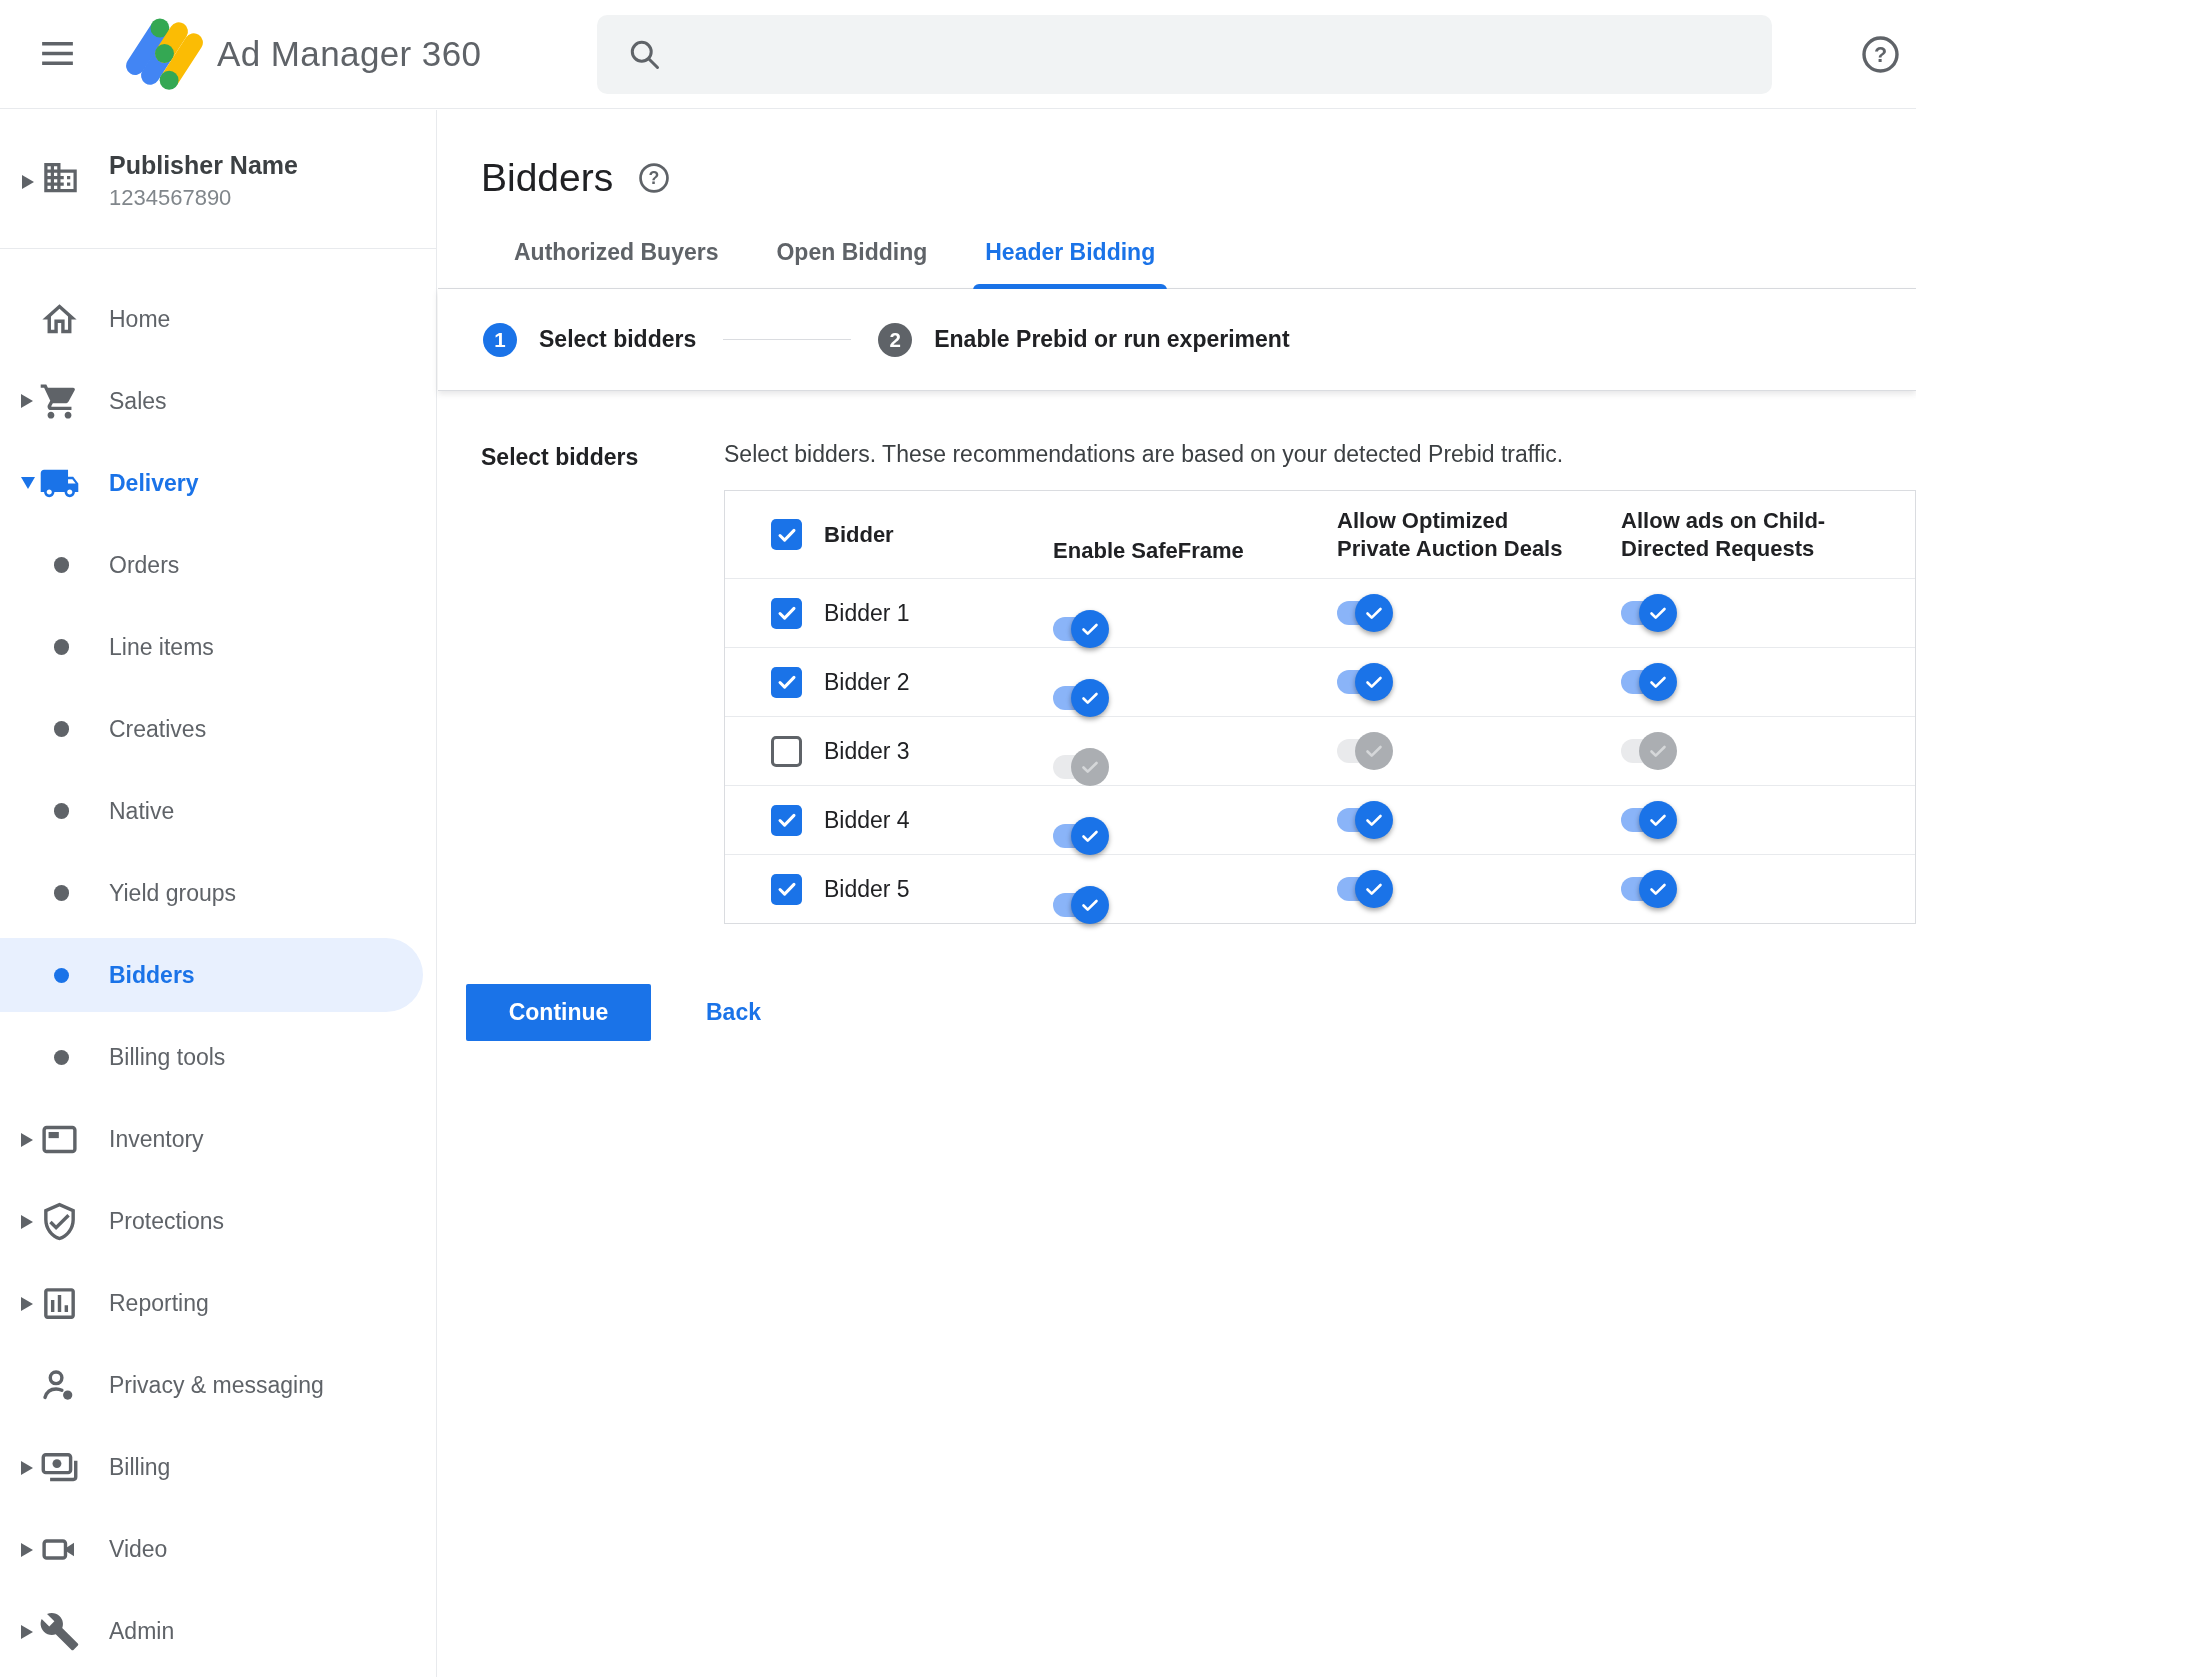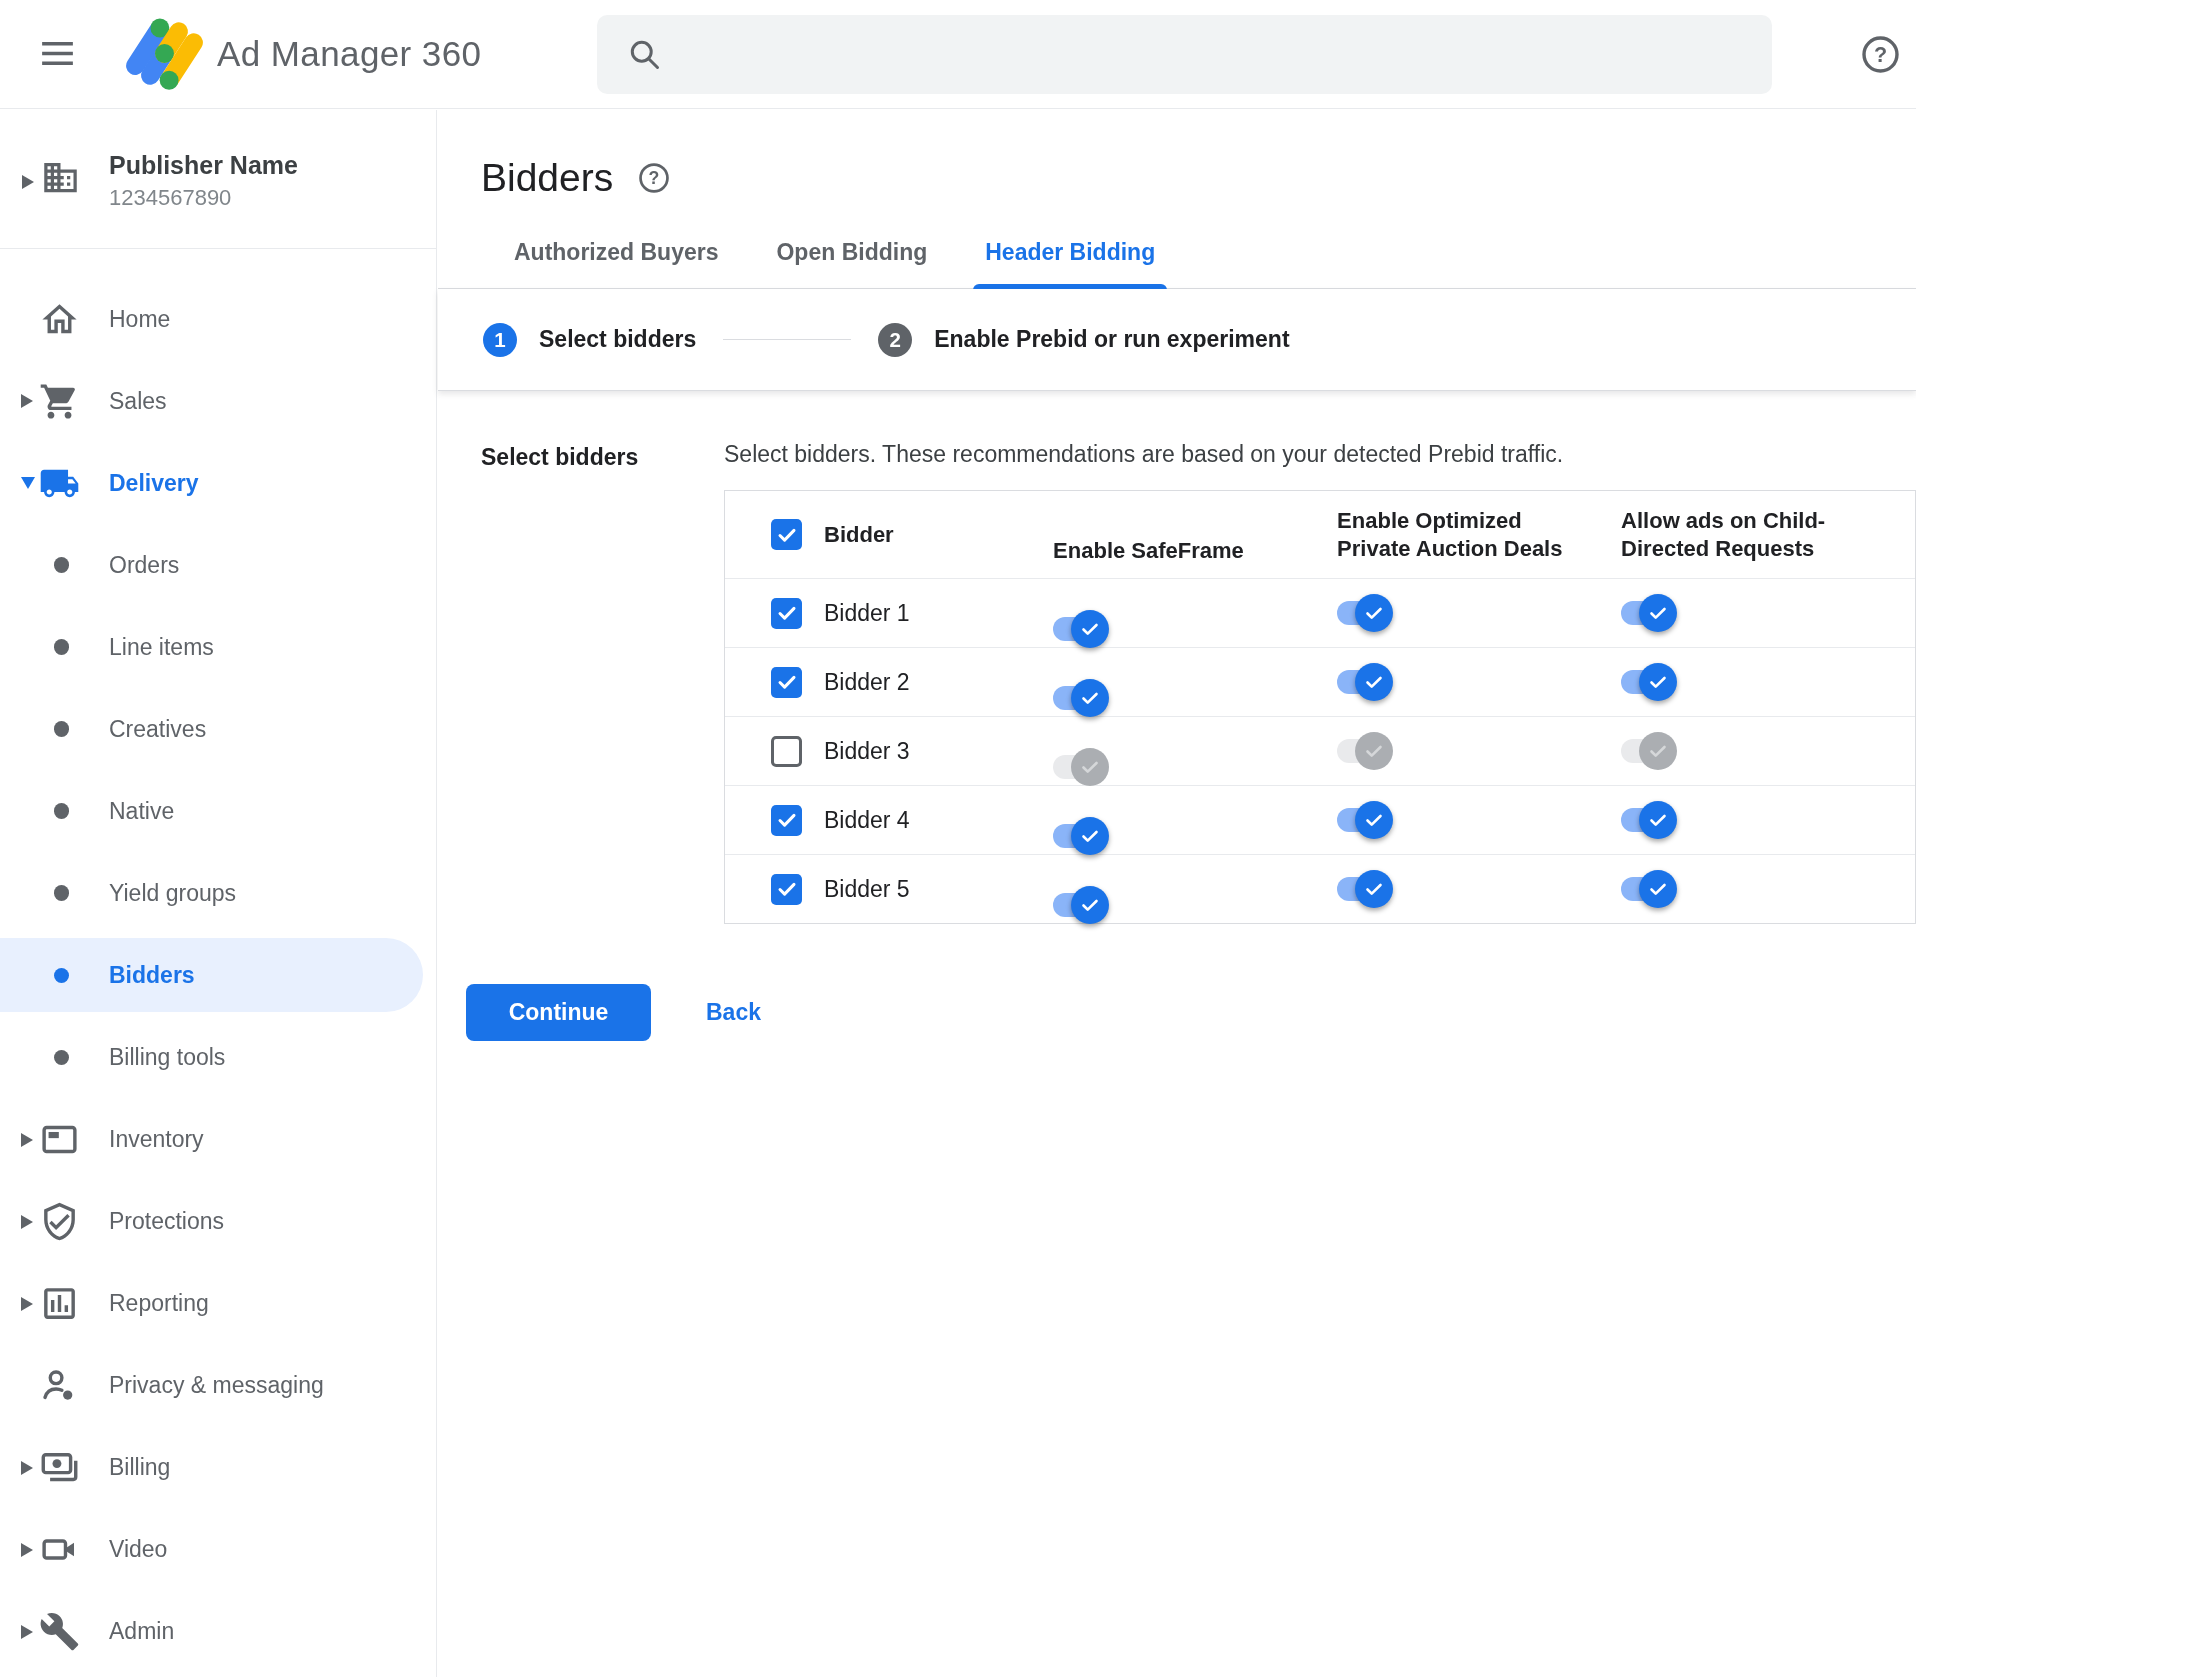--- a/index.html
+++ b/index.html
@@ -96,21 +96,21 @@
   .switch{position:relative;width:57px;height:41px;display:inline-block;cursor:pointer;}
   .switch .track{position:absolute;left:0;top:8.6px;width:46px;height:24px;border-radius:12px;background:#8ab4f8;}
   .switch .thumb{position:absolute;left:18px;top:1.7px;width:38px;height:38px;border-radius:50%;background:#1a73e8;
                  box-shadow:0 2.6px 5.1px rgba(0,0,0,.35);display:flex;align-items:center;justify-content:center;}
   .switch .thumb svg{width:24px;height:24px;}
   .switch.disabled .track{background:#e9eaec;}
   .switch.disabled .thumb{background:#abaeb2;box-shadow:none;}
   .switch.disabled .thumb svg path{stroke:#d5d7d9;}
 
   .btn-row{display:flex;align-items:center;margin-top:60px;padding-left:28px;}
-  .btn-continue{width:185px;height:57px;border:none;border-radius:8px;background:#1a73e8;color:#fff;
+  .btn-continue{width:185px;height:57px;border:none;border-radius:2px;background:#1a73e8;color:#fff;
                 font-size:23px;font-weight:bold;font-family:"Liberation Sans",sans-serif;cursor:pointer;}
   .btn-back{margin-left:43px;padding:0 12px;font-size:23px;font-weight:bold;color:#1a73e8;cursor:pointer;
             background:none;border:none;font-family:"Liberation Sans",sans-serif;}
 </style>
 </head>
 <body>
 
 <div class="screen">
 
   <div class="topbar">
@@ -364,21 +364,21 @@
                   </svg>
               </span>
             </div>
             <div class="c c1">
                 <span class="th">Bidder</span>
               </div>
             <div class="c c2">
                 <span class="th">Enable SafeFrame</span>
               </div>
             <div class="c c3">
-                <span class="th">Enable Optimized Private Auction Deals</span>
+                <span class="th">Allow Optimized Private Auction Deals</span>
               </div>
             <div class="c c4">
                 <span class="th">Allow ads on Child-Directed Requests</span>
               </div>
           </div>
 
           <div class="t-row">
             <div class="c c0">
                 <span class="checkbox checked">
                   <svg viewBox="0 0 24 24">

